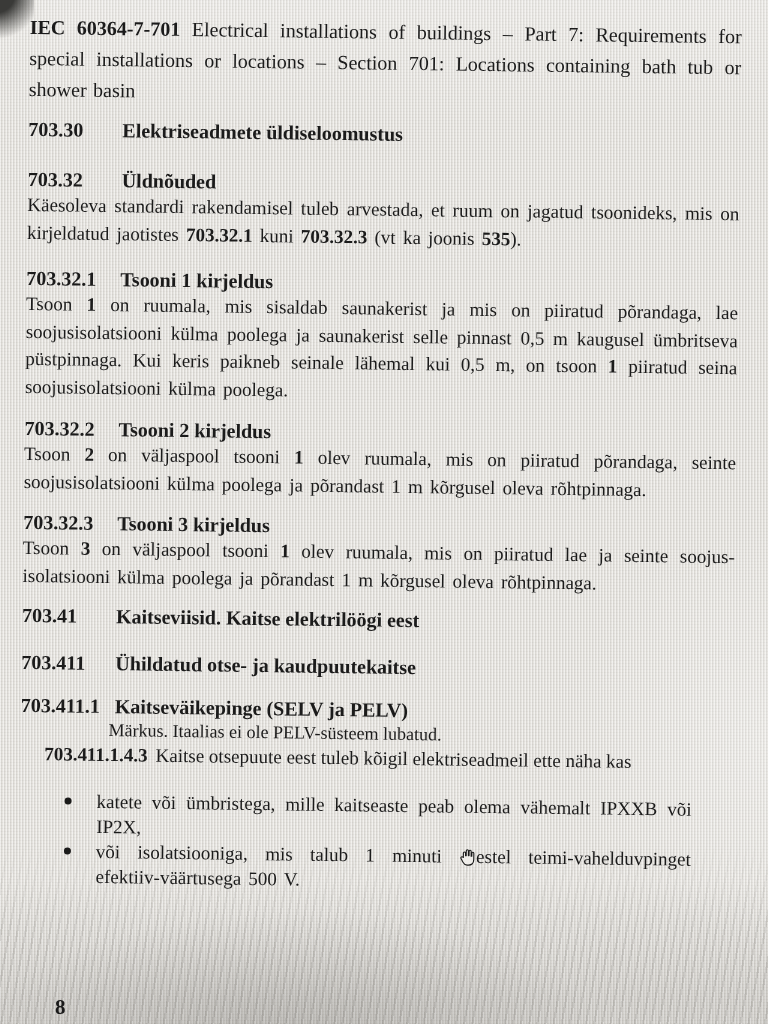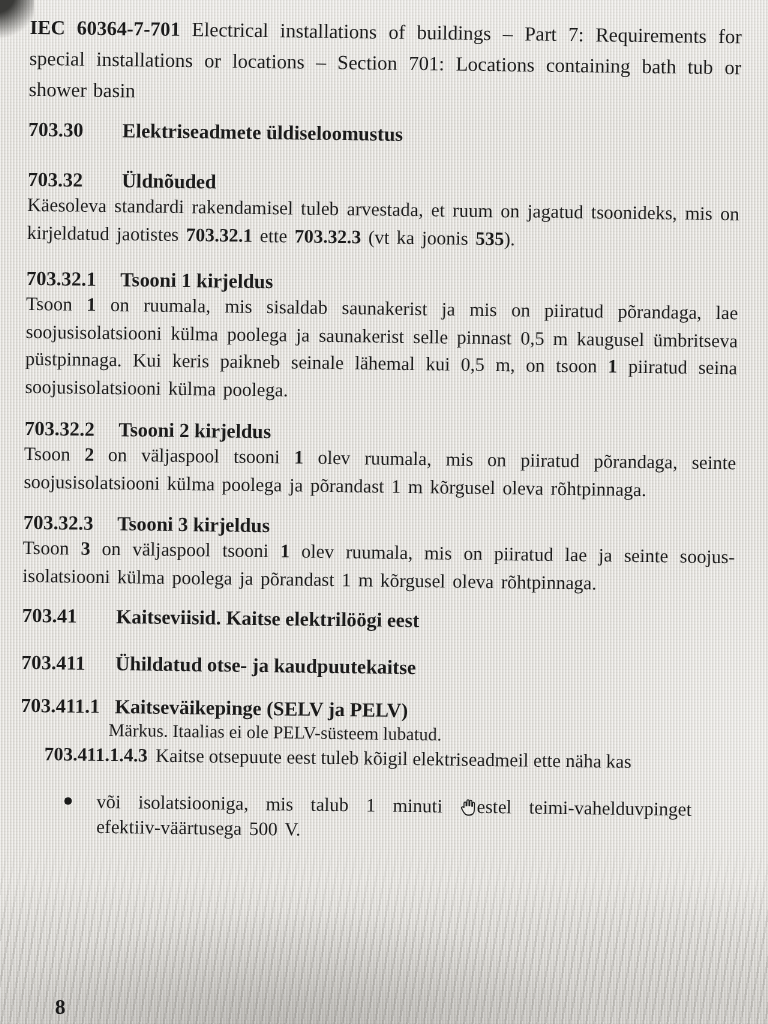--- a/index.html
+++ b/index.html
@@ -89,21 +89,21 @@
   <div class="heading mt12">
     <span class="num">703.30</span>
     <span class="title">Elektriseadmete üldiseloomustus</span>
   </div>
 
   <div class="heading mt26">
     <span class="num">703.32</span>
     <span class="title">Üldnõuded</span>
   </div>
 
-  <p class="para mt24"><span>Käesoleva standardi rakendamisel tuleb arvestada, et ruum on jagatud tsoonideks, mis on kirjeldatud jaotistes </span><span class="b">703.32.1</span><span> ette </span><span class="b">703.32.3</span><span> (vt ka joonis </span><span class="b">535</span><span>).</span></p>
+  <p class="para mt24"><span>Käesoleva standardi rakendamisel tuleb arvestada, et ruum on jagatud tsoonideks, mis on kirjeldatud jaotistes </span><span class="b">703.32.1</span><span> kuni </span><span class="b">703.32.3</span><span> (vt ka joonis </span><span class="b">535</span><span>).</span></p>
 
   <div class="heading mt20">
     <span class="num">703.32.1</span>
     <span class="title">Tsooni 1 kirjeldus</span>
   </div>
 
   <p class="para mt20"><span>Tsoon </span><span class="b">1</span><span> on ruumala, mis sisaldab saunakerist ja mis on piiratud põrandaga, lae soojusisolatsiooni külma poolega ja saunakerist selle pinnast 0,5 m kaugusel ümbritseva püstpinnaga. Kui keris paikneb seinale lähemal kui 0,5 m, on tsoon </span><span class="b">1</span><span> piiratud seina soojusisolatsiooni külma poolega.</span></p>
 
   <div class="heading mt16">
     <span class="num">703.32.2</span>
@@ -136,20 +136,21 @@
 
   <p class="note mt18">Märkus. Itaalias ei ole PELV-süsteem lubatud.</p>
 
   <p class="clause mt18">
     <span class="num">703.411.1.4.3</span><span>Kaitse otsepuute eest tuleb kõigil elektriseadmeil ette näha kas</span>
   </p>
 
   <ul class="bullets">
     <li>
       <span class="dot"></span>
+      <span>katete või ümbristega, mille kaitseaste peab olema vähemalt IPXXB või IP2X,</span>
     </li>
     <li>
       <span class="dot"></span>
       <span>või isolatsiooniga, mis talub 1 minuti </span><span class="cursor-icon"><svg viewBox="0 0 22 24" width="19" height="21">
             <path d="M6.3 12.2 L6.3 7.2 C6.3 5.4 8.8 5.4 8.8 7.2 L8.8 10.2 L9.6 10.2 L9.6 4.6 C9.6 2.8 12.1 2.8 12.1 4.6 L12.1 10 L12.9 10 L12.9 5.2 C12.9 3.4 15.3 3.4 15.3 5.2 L15.3 10.6 L16.1 10.6 L16.1 7.4 C16.1 5.7 18.4 5.7 18.4 7.4 L18.4 14.6 C18.4 18.8 15.9 21 12.3 21 L10.8 21 C8.6 21 7.2 20 6 17.8 L3.6 13.4 C2.8 11.9 4.8 10.7 5.8 12 Z" fill="#efede9" stroke="#1b1b1b" stroke-width="1.3" stroke-linejoin="round"></path>
           </svg></span><span>estel teimi-vahelduvpinget efektiiv-väärtusega 500 V.</span>
     </li>
   </ul>
 
 </div>

